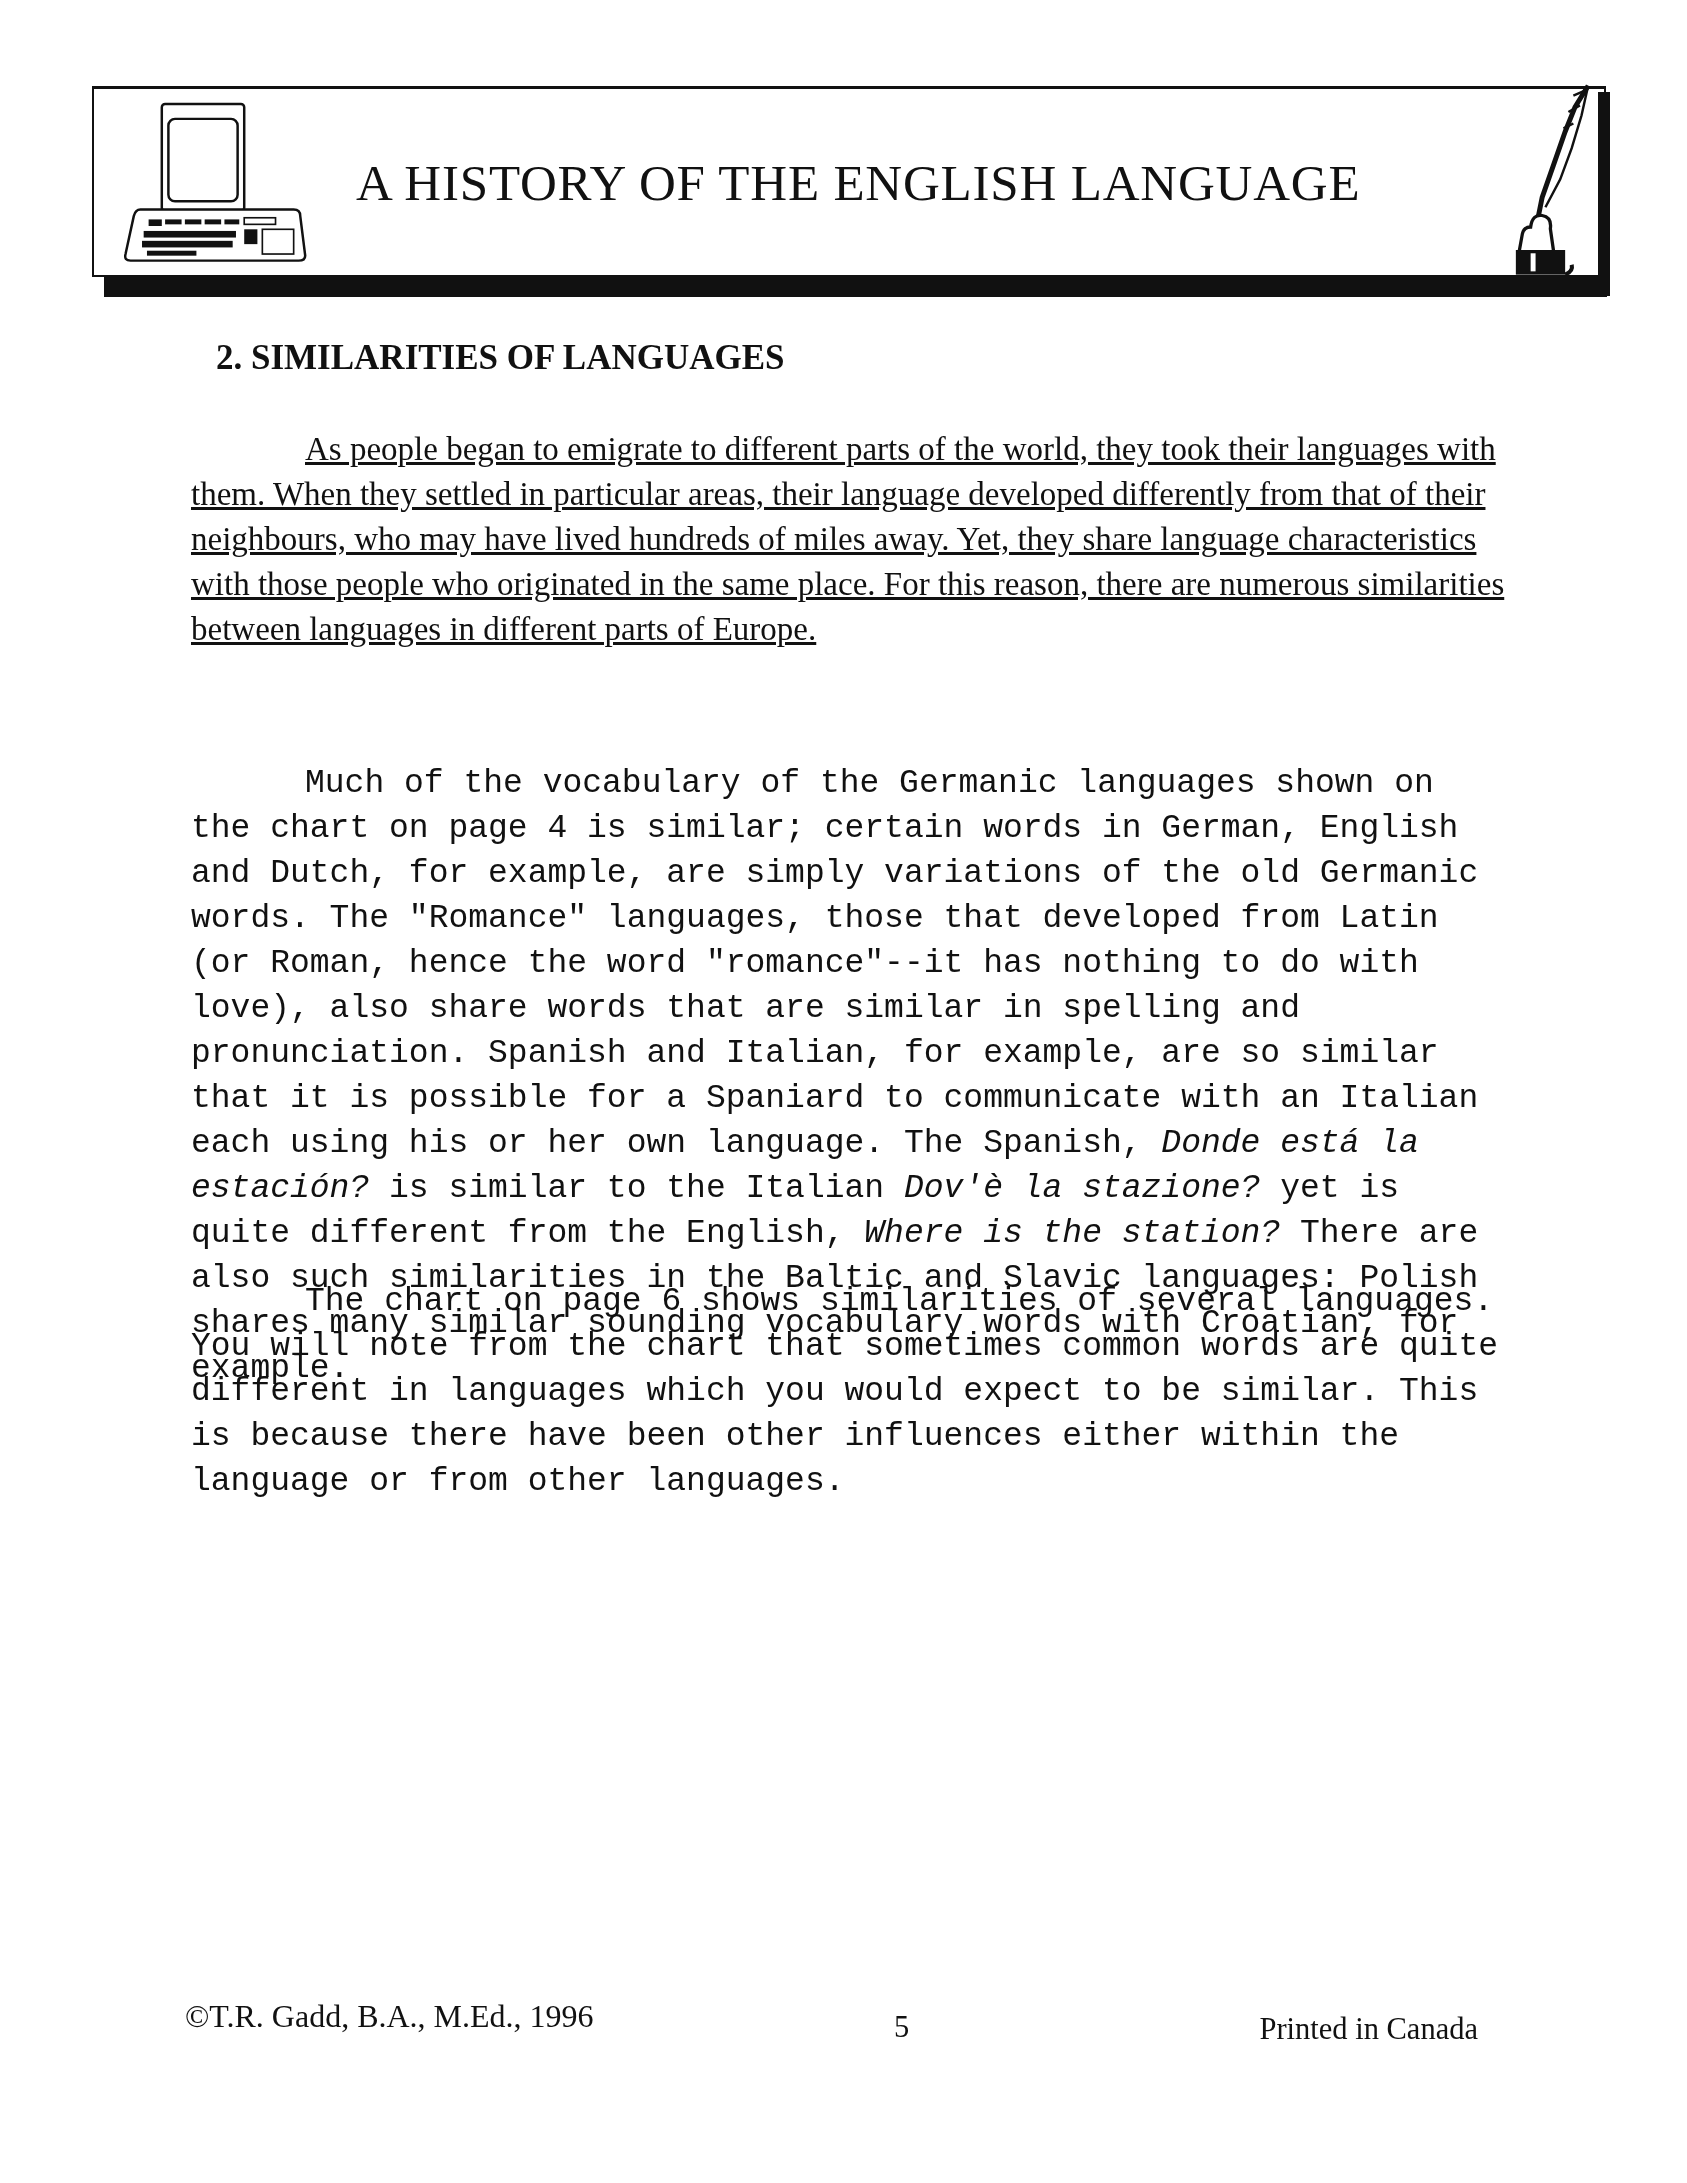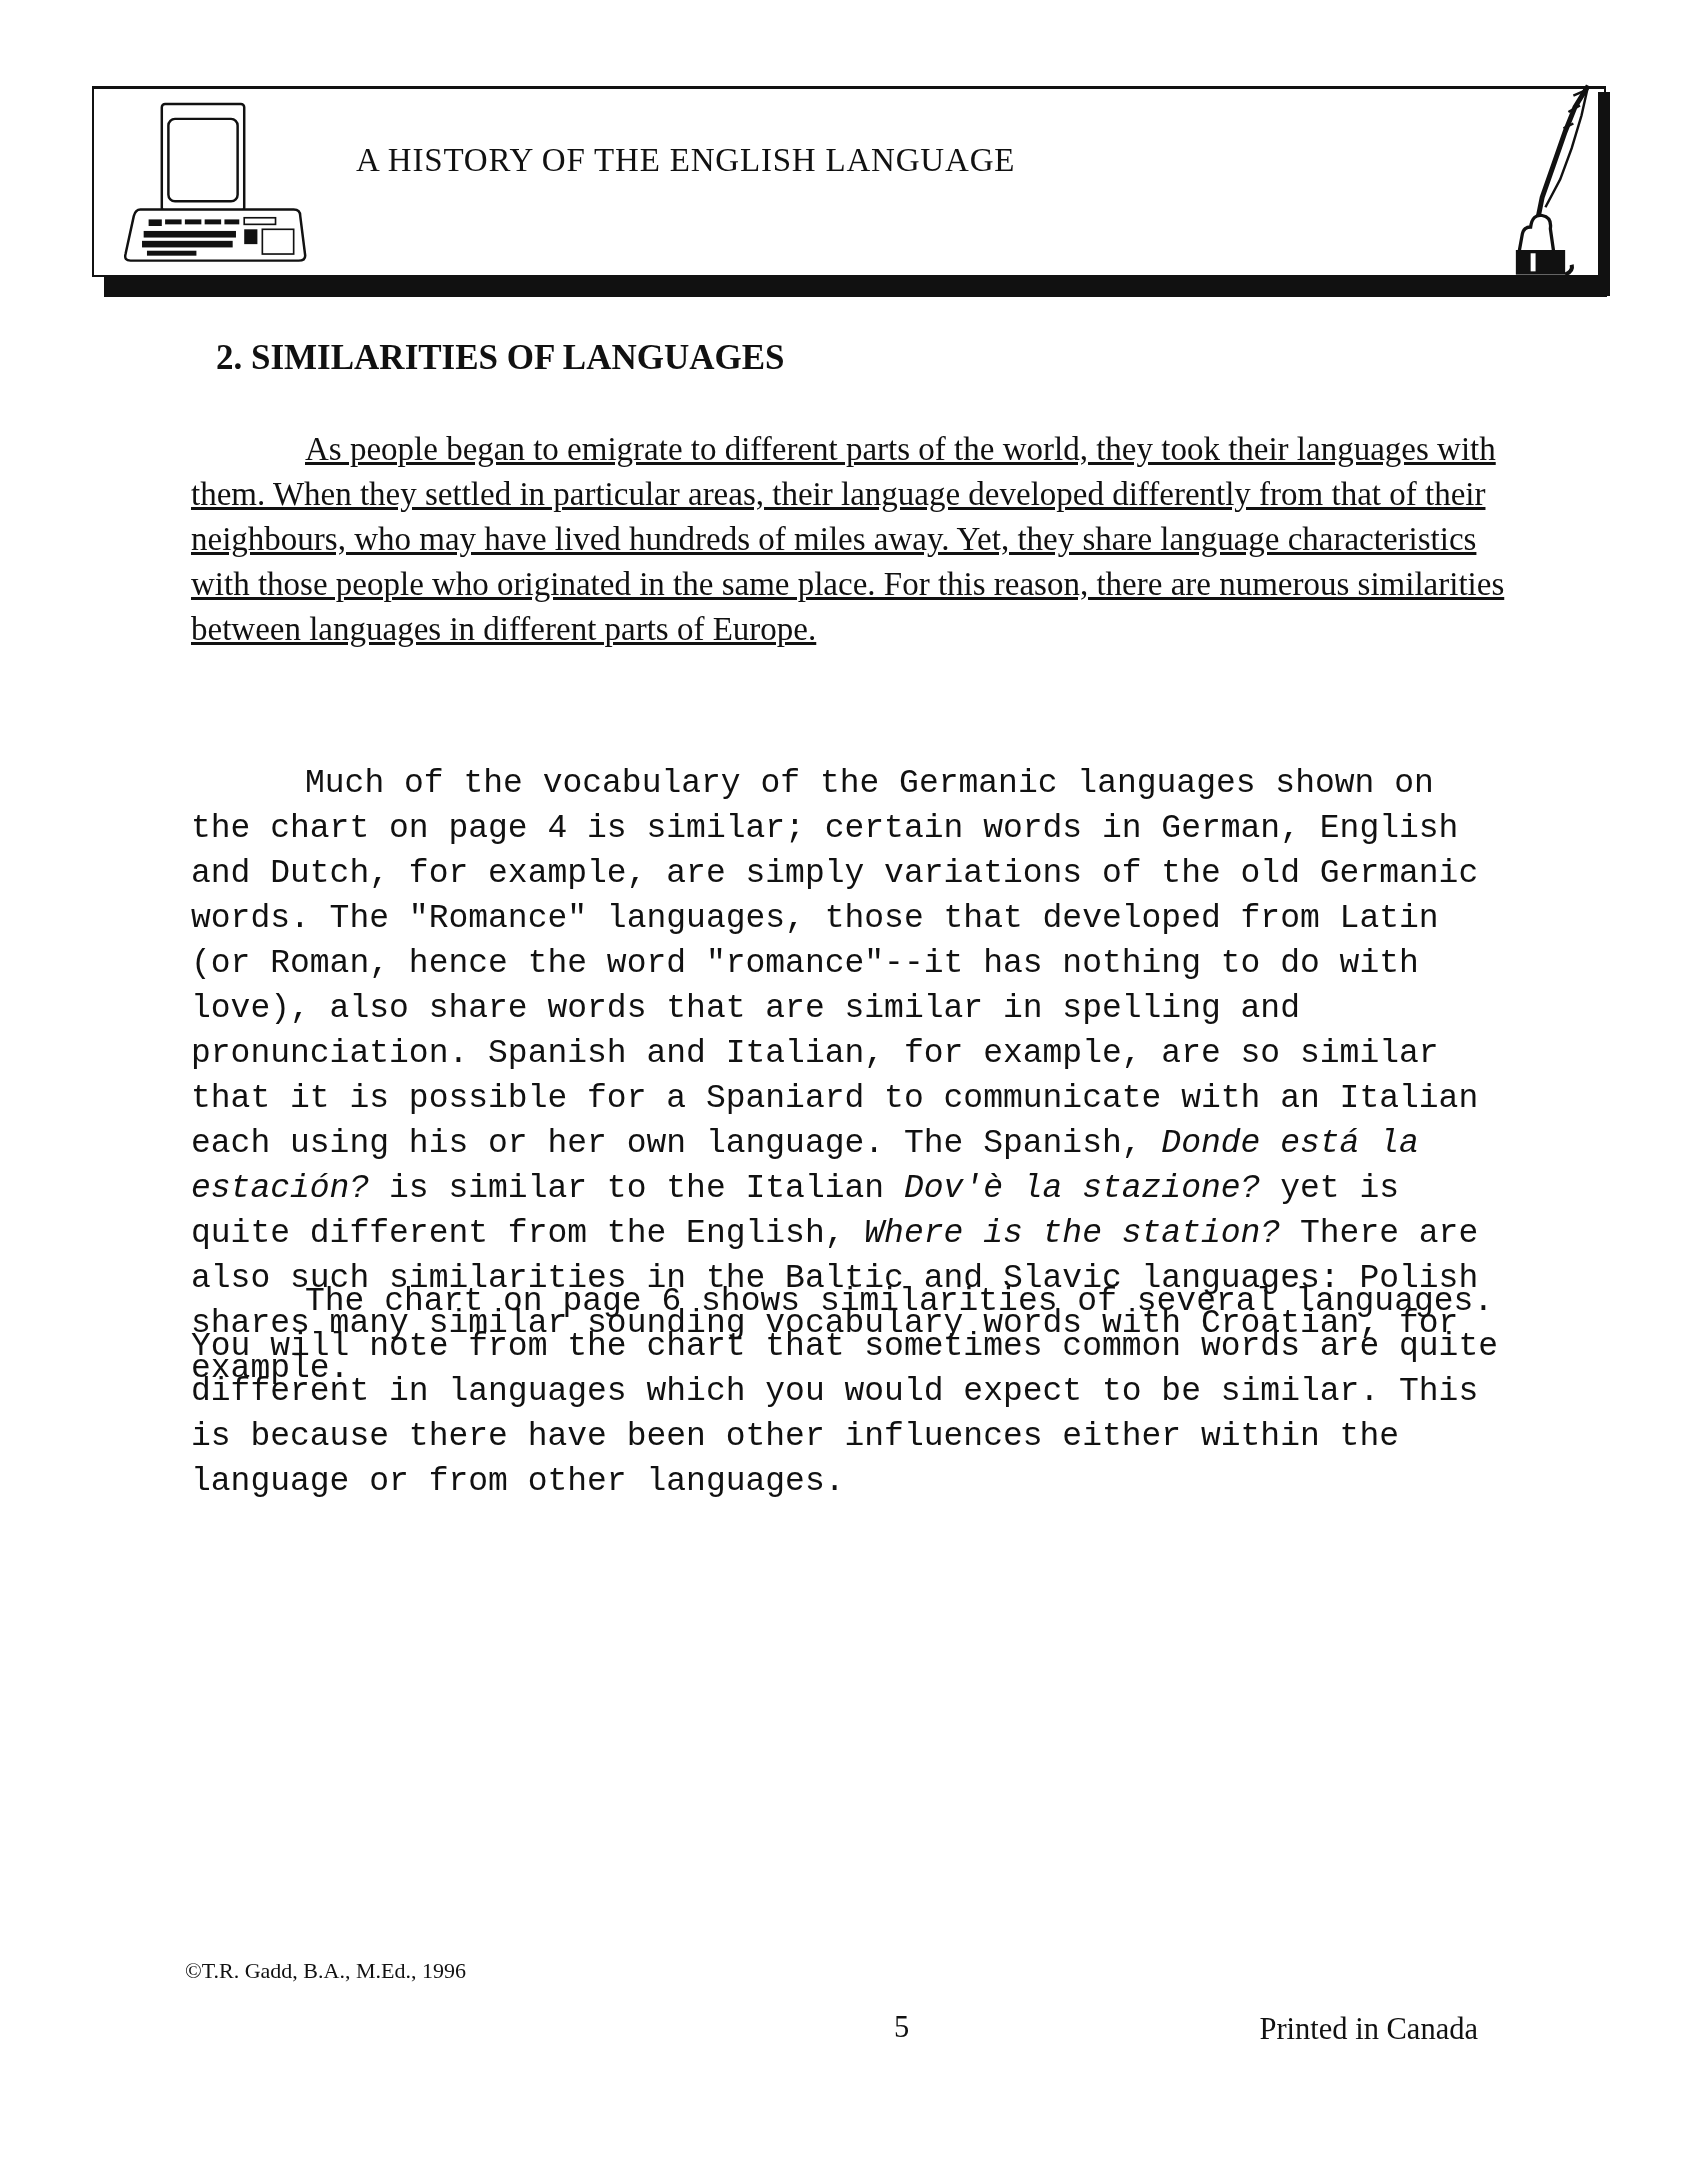--- a/index.html
+++ b/index.html
@@ -3,32 +3,32 @@
 <meta charset="utf-8">
 <style>
   html, body { margin:0; padding:0; background:#ffffff; }
   body { width:1687px; height:2183px; position:relative; overflow:hidden;
          font-family:"Liberation Serif", "DejaVu Serif", serif; color:#111; }
   .header-box { position:absolute; left:92px; top:86px; width:1514px; height:191px;
                 border-top:3.3px solid #111; border-left:2.5px solid #111; border-right:2.5px solid #111;
                 border-bottom:2.5px solid #111; box-sizing:border-box; }
   .header-shadow { position:absolute; left:104px; top:277px; width:1503px; height:20px; background:#111; }
   .header-shadow-right { position:absolute; left:1598px; top:92px; width:11.5px; height:204px; background:#111; }
-  .header-title { position:absolute; left:356px; top:142px; font-size:33px; letter-spacing:0.8px;
+  .header-title { position:absolute; left:356px; top:154px; font-size:51px; letter-spacing:0.8px;
                   font-family:"Liberation Serif", serif; white-space:nowrap; }
   .computer-icon { position:absolute; left:114px; top:99px; width:239px; height:165px; }
   .quill-icon { position:absolute; left:1483px; top:82px; width:115px; height:198px; }
   .section-heading { position:absolute; left:216px; top:338px; font-size:35px; font-weight:bold;
                      font-family:"Liberation Serif", serif; white-space:nowrap; }
   .para { position:absolute; left:191px; width:1318px; font-size:33px; line-height:45px;
           text-indent:114px; margin:0; text-align:left; }
   .p1 { top:427px;text-decoration:underline; }
   .p2 { top:761px;font-family:Liberation Mono, monospace; }
   .p3 { top:1279px;font-family:Liberation Mono, monospace; }
-  .footer-left { position:absolute; left:185px; top:1958px; font-size:22px; white-space:nowrap; }
+  .footer-left { position:absolute; left:185px; top:1998px; font-size:32px; white-space:nowrap; }
   .footer-center { position:absolute; left:894px; top:2010px; font-size:30.5px; }
   .footer-right { position:absolute; left:1236px; width:242px; text-align:right; top:2012px; font-size:30.5px; white-space:nowrap; }
   i { font-style:italic; }
 </style>
 </head>
 <body>
 
 <div>
   <div class="header-box"></div>
   <div class="header-shadow"></div>

